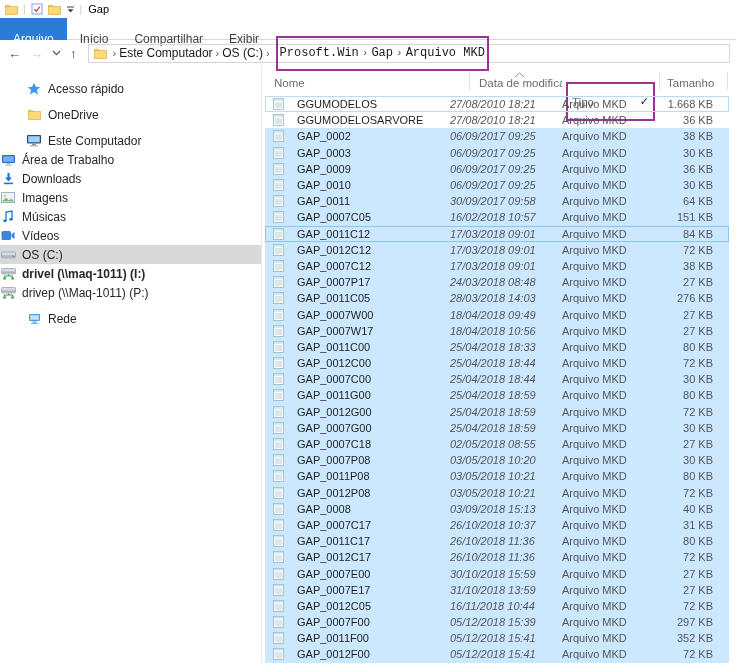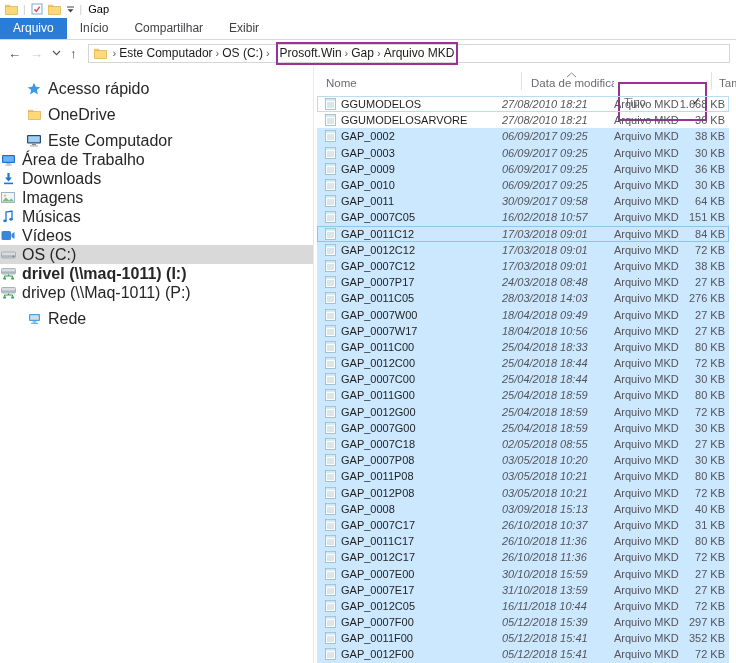--- a/index.html
+++ b/index.html
@@ -8,37 +8,37 @@
   .win { width:736px; height:663px; position:relative; background:#fff; }
 
   
   .titlebar { height:18px; display:flex; align-items:center; padding-left:5px; gap:5px; font-size:11px; }
   .tsep { color:#c9c9c9; font-size:10px; }
   .ticon { display:inline-flex; align-items:center; }
   .title { color:#000; padding-left:1px; }
 
   
   .tabs { height:22px; display:flex; align-items:stretch; border-bottom:1px solid #d9d9d9; }
-  .tab { padding:0 13px; font-size:12px; line-height:21px; color:#3f3f46; cursor:default; }
+  .tab { padding:11px 13px; font-size:12px; line-height:21px; color:#3f3f46; cursor:default; }
   .tab.active { background:var(--tab_active); color:#fff; }
 
   
   .navbar { height:26px; display:flex; align-items:center; padding:0 6px 0 8px; gap:9px; }
   .nav { font-size:13px; color:#3b3b3b; line-height:1; display:inline-flex; align-items:center; }
   .nav.disabled { color:#c3cbd2; }
   .addressbar { flex:1; height:19px; border:1px solid #d6d6d6; display:flex; align-items:center;
     font-size:12px; padding:0 2px 0 5px; gap:3px; margin-left:2px; }
   .crumb { color:#1b1b1b; white-space:nowrap; }
   .csep { color:#555; font-size:11px; padding:0 3px; }
   .annot-box { display:inline-flex; align-items:center; border:2px solid var(--annotation);
-    height:23px; padding:0 2px; }
+    height:35px; padding:0 2px;font-family:Liberation Mono, monospace; }
 
   
   .main { display:flex; height:597px; }
-  .sidebar { width:314px; border-right:1px solid #e9e9e9; padding-top:13px; font-size:16px; overflow:hidden; }
+  .sidebar { width:262px; border-right:1px solid #e9e9e9; padding-top:13px; font-size:12px; overflow:hidden; }
   .side-item { height:19px; display:flex; align-items:center; white-space:nowrap; color:#262626; }
   .side-item .sicon { width:16px; margin-right:6px; display:inline-flex; justify-content:center; }
   .side-item.lvl0 { padding-left:26px; }
   .side-item.lvl1 { }
   .side-item.selected { background:#d9d9d9; }
   .side-item.gap-before { margin-top:0;font-weight:bold; }
   .sspacer { height:7px; }
 
   
   .filepane { flex:1; position:relative; font-size:11px; }
@@ -55,24 +55,24 @@
   .hsep { position:absolute; top:6px; bottom:6px; width:1px; background:#e2e2e2; }
   .hsep.s1 { left:207px; } .hsep.s2 { left:397px; } .hsep.s3 { left:465px; }
 
   .rows { position:absolute; top:30px; left:3px; right:7px; bottom:0; overflow:hidden; }
   .row { height:16.2px; position:relative; }
   .row.sel { background:var(--selection); }
   .row.outlined { box-shadow: inset 0 0 0 1px #badcf1; }
   .row.focused { box-shadow: inset 0 0 0 1px #8cc5ee; }
   .cell { position:absolute; top:50%; transform:translateY(-50%); white-space:nowrap; }
   .f-icon { left:8px; display:inline-flex; }
-  .f-name { left:24px; color:#1f1f1f;text-align:right; }
+  .f-name { left:32px; color:#1f1f1f;text-align:right; }
   .f-date { left:185px; color:#54555a;font-style:italic; }
   .f-type { left:297px; color:#54555a; }
-  .f-size { right:4px; color:#54555a; }
+  .f-size { right:16px; color:#54555a; }
 </style>
 </head>
 <body>
 
 <div class="win">
 
   <div class="titlebar">
     <span class="ticon">
         <svg width="13" height="11" viewBox="0 0 13 11">
           <path d="M.5 2.6 .5 1.2 4.6 1.2 5.8 2.6Z" fill="#ffe9a8" stroke="#dcae45" stroke-width=".7"></path>

